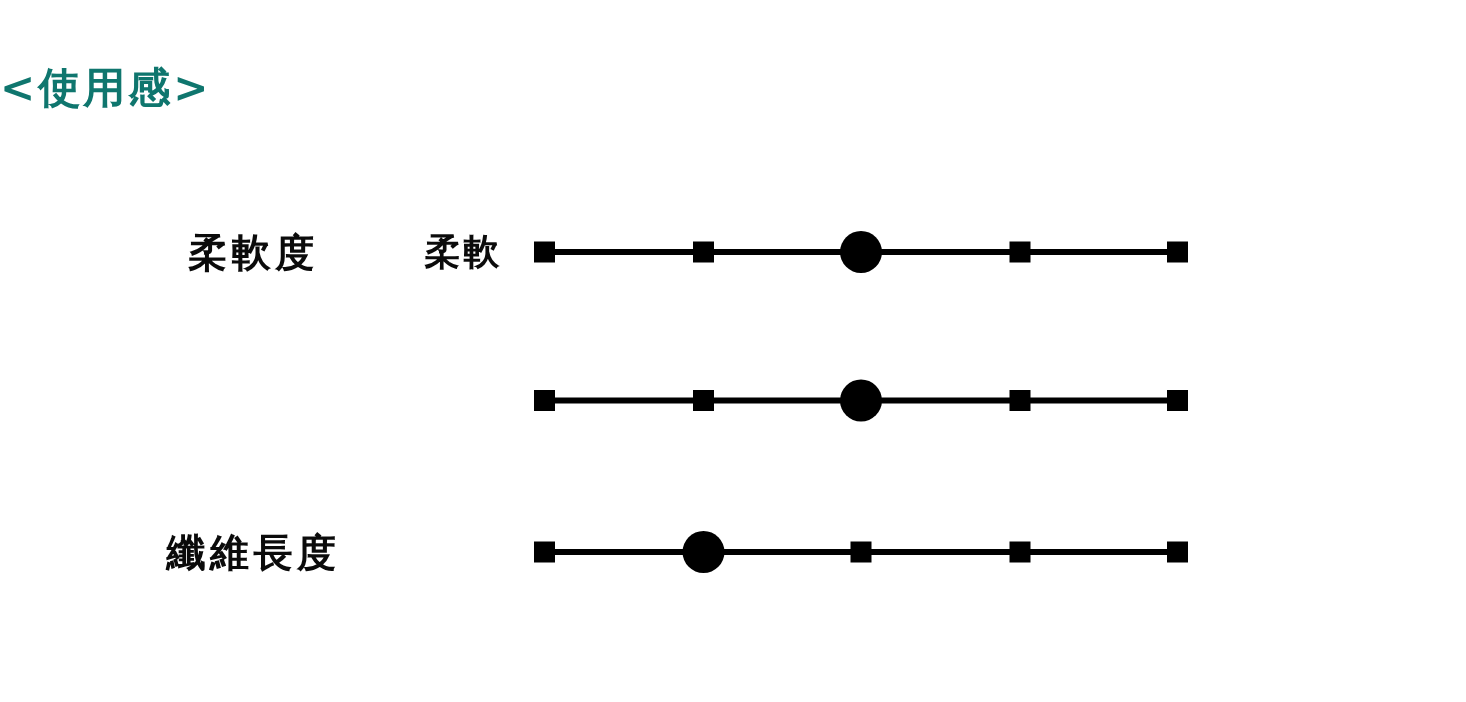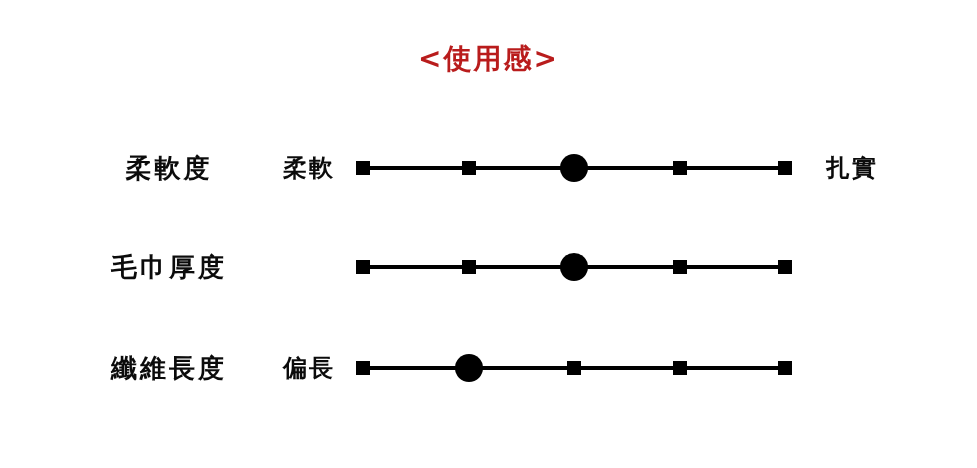--- a/index.html
+++ b/index.html
@@ -22,25 +22,24 @@
     top: 0;
     width: 977px;
     height: 468px;
   }
 
   .chart-title {
     position: absolute;
     left: 0;
     top: 40px;
     width: 977px;
-    text-align: center;
     font-size: 28px;
     font-weight: 700;
     letter-spacing: 2px;
-    color: #b91c1c;
+    color: #0f766e;
     white-space: nowrap;
   }
 
   .scale-row {
     position: absolute;
     left: 14px;
     width: 977px;
     height: 56px;
     text-decoration: underline;
   }
@@ -133,36 +132,33 @@
         <div class="row-label">柔軟度</div>
         <div class="end-label left">柔軟</div>
         <div class="axis">
           <div class="axis-line"></div>
           <div class="tick" style="left: 6px;"></div>
           <div class="tick" style="left: 111.5px;"></div>
           <div class="marker" style="left: 217px;"></div>
           <div class="tick" style="left: 322.5px;"></div>
           <div class="tick" style="left: 428px;"></div>
         </div>
-        <div class="end-label right">扎實</div>
       </div>
       <div class="scale-row" style="top: 239px;">
-        <div class="row-label">毛巾厚度</div>
         <div class="axis">
           <div class="axis-line"></div>
           <div class="tick" style="left: 6px;"></div>
           <div class="tick" style="left: 111.5px;"></div>
           <div class="marker" style="left: 217px;"></div>
           <div class="tick" style="left: 322.5px;"></div>
           <div class="tick" style="left: 428px;"></div>
         </div>
       </div>
       <div class="scale-row" style="top: 340px;">
         <div class="row-label">纖維長度</div>
-        <div class="end-label left">偏長</div>
         <div class="axis">
           <div class="axis-line"></div>
           <div class="tick" style="left: 6px;"></div>
           <div class="marker" style="left: 111.5px;"></div>
           <div class="tick" style="left: 217px;"></div>
           <div class="tick" style="left: 322.5px;"></div>
           <div class="tick" style="left: 428px;"></div>
         </div>
       </div>
     </div>

